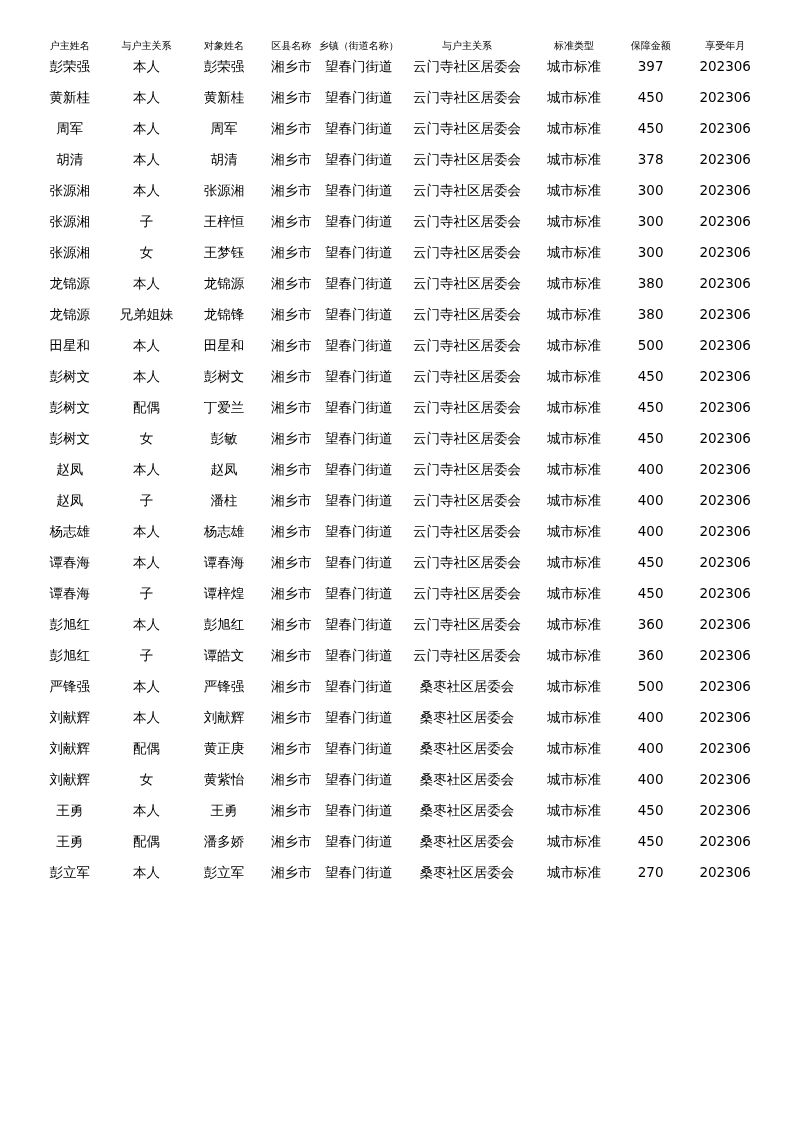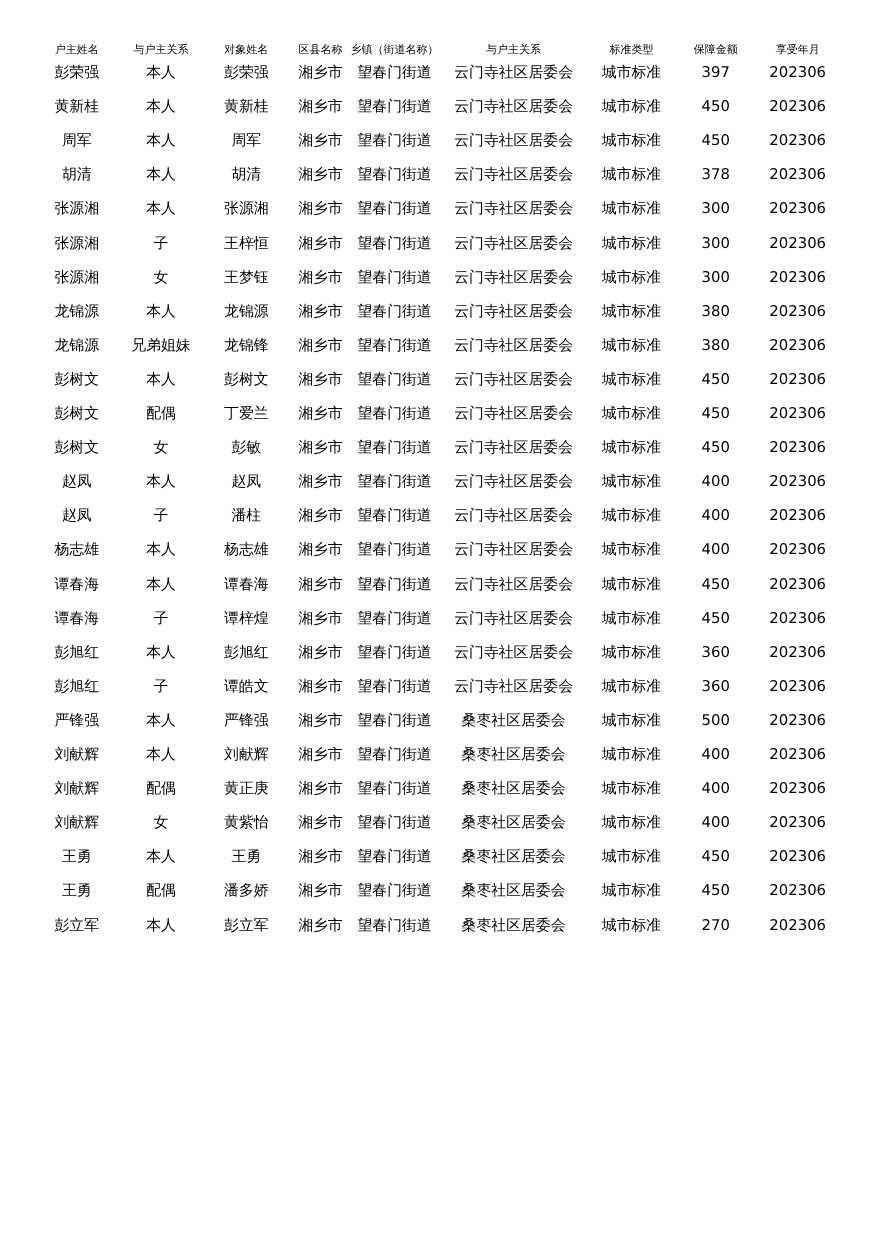--- a/index.html
+++ b/index.html
@@ -166,20 +166,31 @@
           <td class="c1">兄弟姐妹</td>
           <td class="c2">龙锦锋</td>
           <td class="c3">湘乡市</td>
           <td class="c4">望春门街道</td>
           <td class="c5">云门寺社区居委会</td>
           <td class="c6">城市标准</td>
           <td class="c7">380</td>
           <td class="c8">202306</td>
         </tr>
         <tr>
+          <td class="c0">田星和</td>
+          <td class="c1">本人</td>
+          <td class="c2">田星和</td>
+          <td class="c3">湘乡市</td>
+          <td class="c4">望春门街道</td>
+          <td class="c5">云门寺社区居委会</td>
+          <td class="c6">城市标准</td>
+          <td class="c7">500</td>
+          <td class="c8">202306</td>
+        </tr>
+        <tr>
           <td class="c0">彭树文</td>
           <td class="c1">本人</td>
           <td class="c2">彭树文</td>
           <td class="c3">湘乡市</td>
           <td class="c4">望春门街道</td>
           <td class="c5">云门寺社区居委会</td>
           <td class="c6">城市标准</td>
           <td class="c7">450</td>
           <td class="c8">202306</td>
         </tr>

